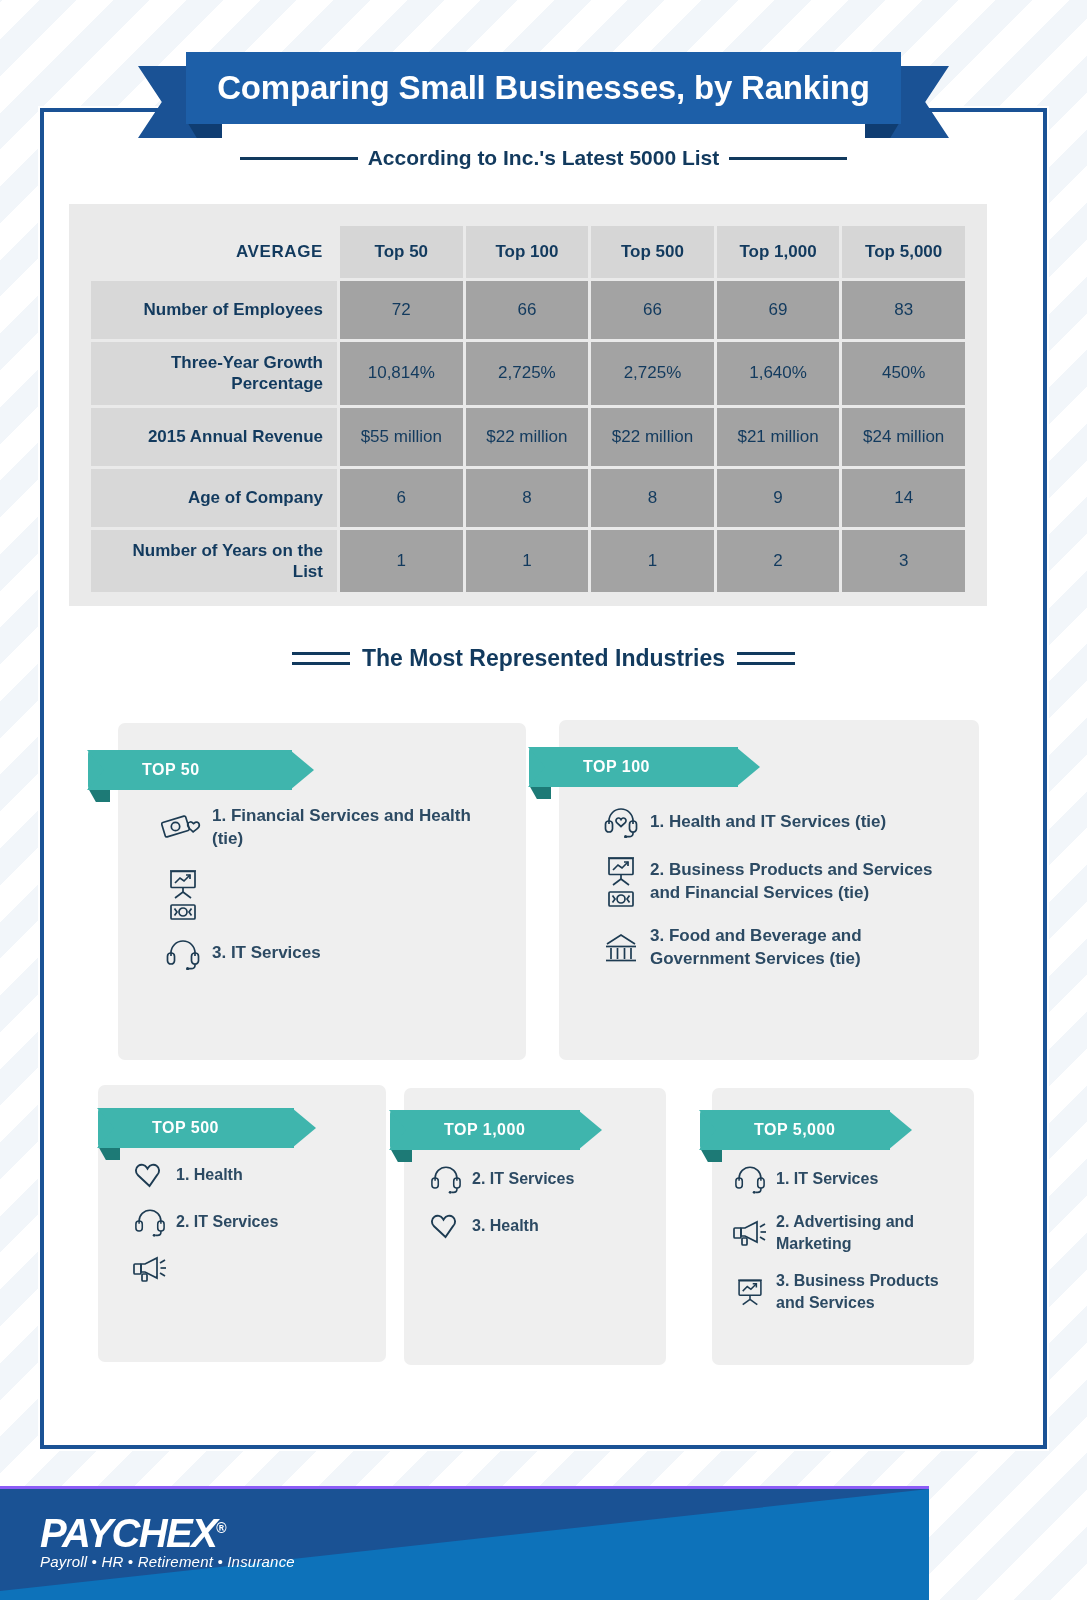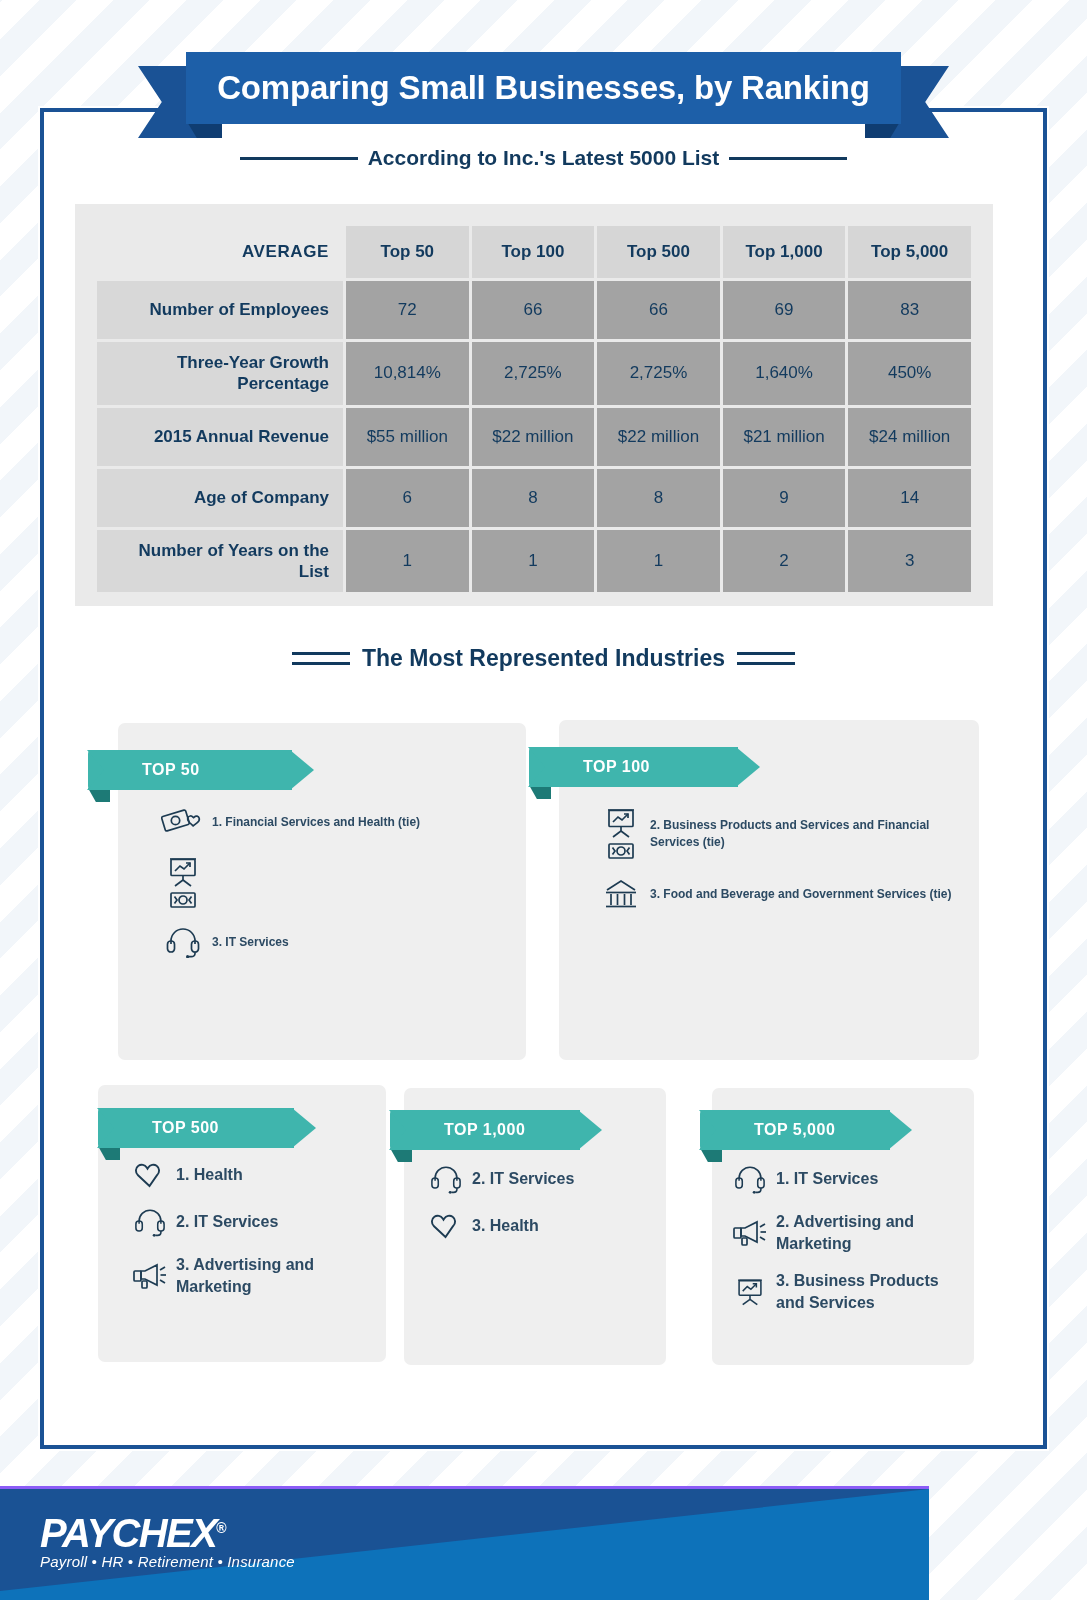--- a/index.html
+++ b/index.html
@@ -115,21 +115,21 @@
     color: #123a5e;
     font-size: 21px;
     font-weight: bold;
     padding: 0 10px;
     white-space: nowrap;
   }
 
   
   .table-panel {
     position: absolute;
-    left: 75px;
+    left: 69px;
     top: 204px;
     width: 918px;
     height: 402px;
     background: #eaeaea;
   }
   table.stats {
     position: absolute;
     left: 19px;
     top: 19px;
     width: 880px;
@@ -295,21 +295,21 @@
     display: flex;
     align-items: center;
     justify-content: center;
   }
   .irow .ico.stacked {
     flex-direction: column;
     gap: 1px;
   }
   .irow .txt {
     color: #2c4a63;
-    font-size: 12px;
+    font-size: 17px;
     font-weight: bold;
     line-height: 1.35;
     padding-left: 4px;
   }
   .ilist.l500 .irow .txt,
   .ilist.l1000 .irow .txt,
   .ilist.l5000 .irow .txt { font-size: 16px; }
   .ilist.l500 .irow .ico,
   .ilist.l1000 .irow .ico,
   .ilist.l5000 .irow .ico { width: 44px; }
@@ -535,20 +535,33 @@
           <path d="M34 26v1.5c0 2-1.8 3.2-3.6 3.2h-2.4"></path>
           <circle cx="26.6" cy="30.7" r="1.6" fill="#1d3b52" stroke="none"></circle>
         </svg>
       </span>
       <span class="txt">3. IT Services</span>
     </div>
   </div>
 
   <div class="ilist l100">
     <div class="irow">
+      <span class="ico">
+        <svg class="i" width="44" height="32" viewBox="0 0 44 32" fill="none" stroke="#1d3b52" stroke-width="1.7">
+          <path d="M10 18v-3a12 12 0 0 1 24 0v3"></path>
+          <rect x="6.5" y="15" width="7" height="11" rx="3.3"></rect>
+          <rect x="30.5" y="15" width="7" height="11" rx="3.3"></rect>
+          <path d="M34 26v1.5c0 2-1.8 3.2-3.6 3.2h-2.4"></path>
+          <circle cx="26.6" cy="30.7" r="1.6" fill="#1d3b52" stroke="none"></circle>
+          <path d="M22 20.5l-4-3.6c-1.3-1.2-1.4-3.2-.1-4.3 1.2-1 2.9-.7 3.7.5l.4.6.4-.6c.8-1.2 2.5-1.5 3.7-.5 1.3 1.1 1.2 3.1-.1 4.3z"></path>
+        </svg>
+      </span>
+      <span class="txt">1. Health and  IT Services (tie)</span>
+    </div>
+    <div class="irow">
       <span class="ico stacked">
         <svg class="i" width="44" height="34" viewBox="0 0 44 34" fill="none" stroke="#1d3b52" stroke-width="1.7">
           <line x1="9" y1="4" x2="35" y2="4"></line>
           <rect x="10" y="4.5" width="24" height="16" rx="1"></rect>
           <line x1="22" y1="20.5" x2="22" y2="25"></line>
           <line x1="22" y1="25" x2="14" y2="31"></line>
           <line x1="22" y1="25" x2="30" y2="31"></line>
           <polyline points="14,16 19,11 23,14 29,8"></polyline>
           <polyline points="25,8 29,8 29,12"></polyline>
         </svg>
@@ -602,21 +615,20 @@
       <span class="ico">
         <svg class="i" width="42" height="30" viewBox="0 0 42 30" fill="none" stroke="#1d3b52" stroke-width="1.7">
           <path d="M12 10h4l12-6v20l-12-6h-4z"></path>
           <rect x="5" y="10" width="7" height="10" rx="1"></rect>
           <rect x="13" y="20" width="5" height="7" rx="1"></rect>
           <line x1="31" y1="9" x2="36" y2="6"></line>
           <line x1="31.5" y1="14" x2="37" y2="14"></line>
           <line x1="31" y1="19" x2="36" y2="22"></line>
         </svg>
       </span>
-      <span class="txt">3. Advertising and Marketing</span>
     </div>
   </div>
 
   <div class="ilist l1000">
     <div class="irow">
       <span class="ico">
         <svg class="i" width="40" height="32" viewBox="0 0 44 32" fill="none" stroke="#1d3b52" stroke-width="1.7">
           <path d="M10 18v-3a12 12 0 0 1 24 0v3"></path>
           <rect x="6.5" y="15" width="7" height="11" rx="3.3"></rect>
           <rect x="30.5" y="15" width="7" height="11" rx="3.3"></rect>

